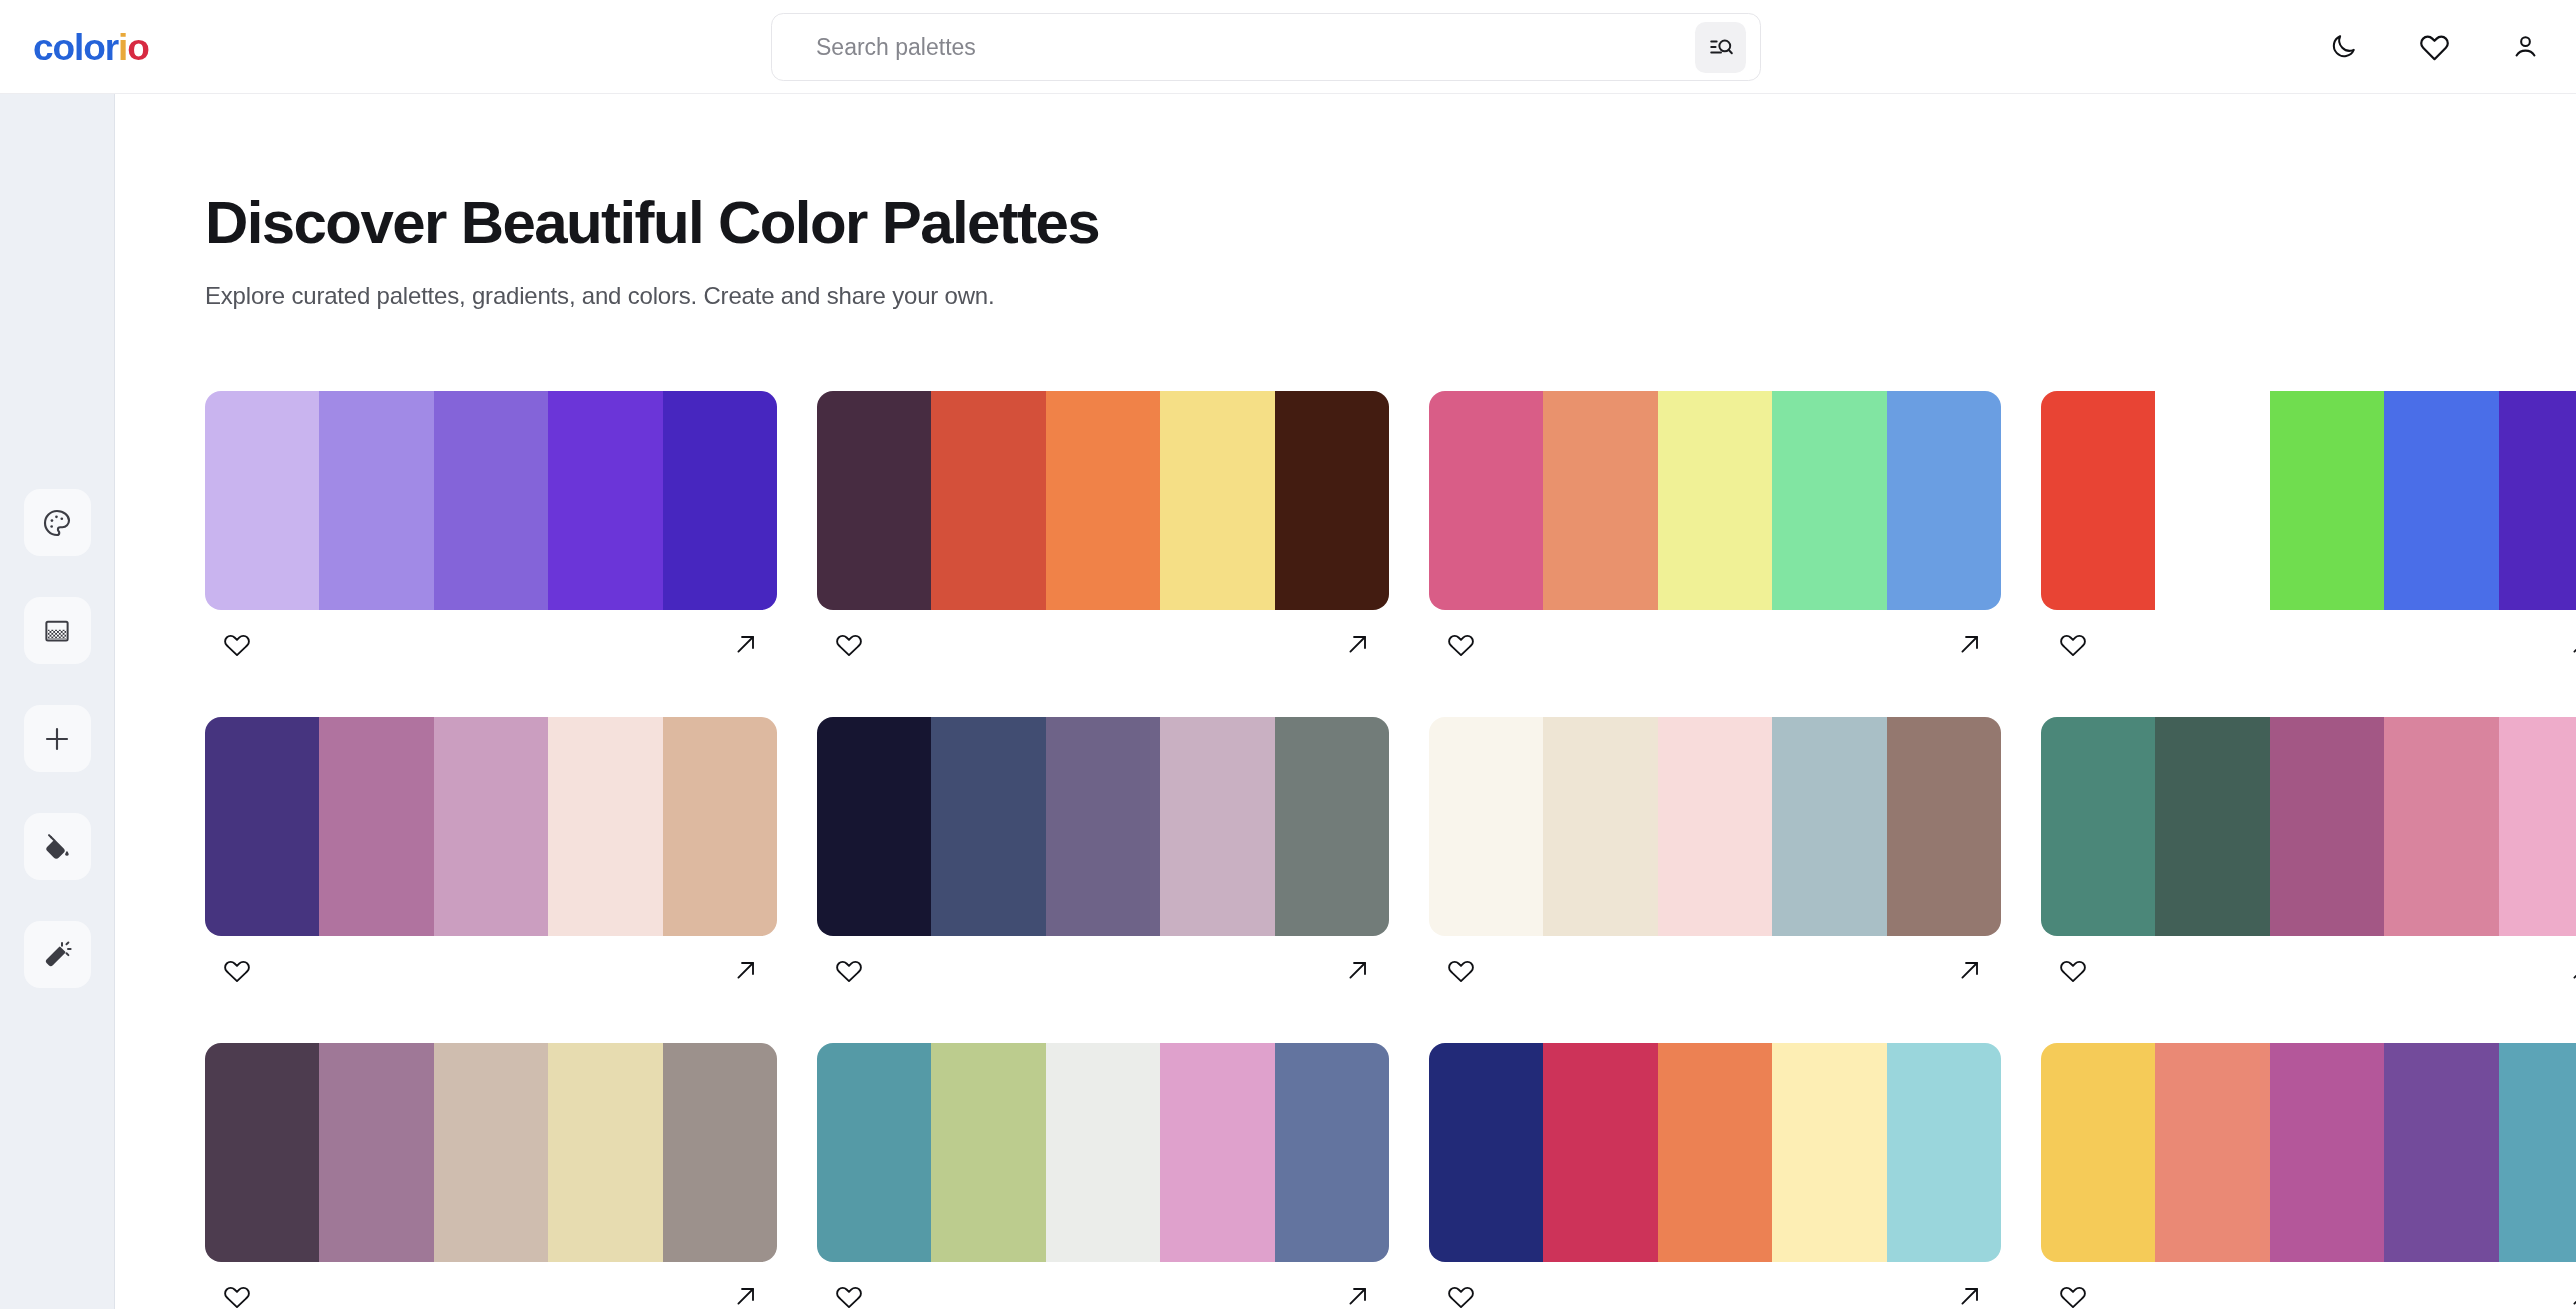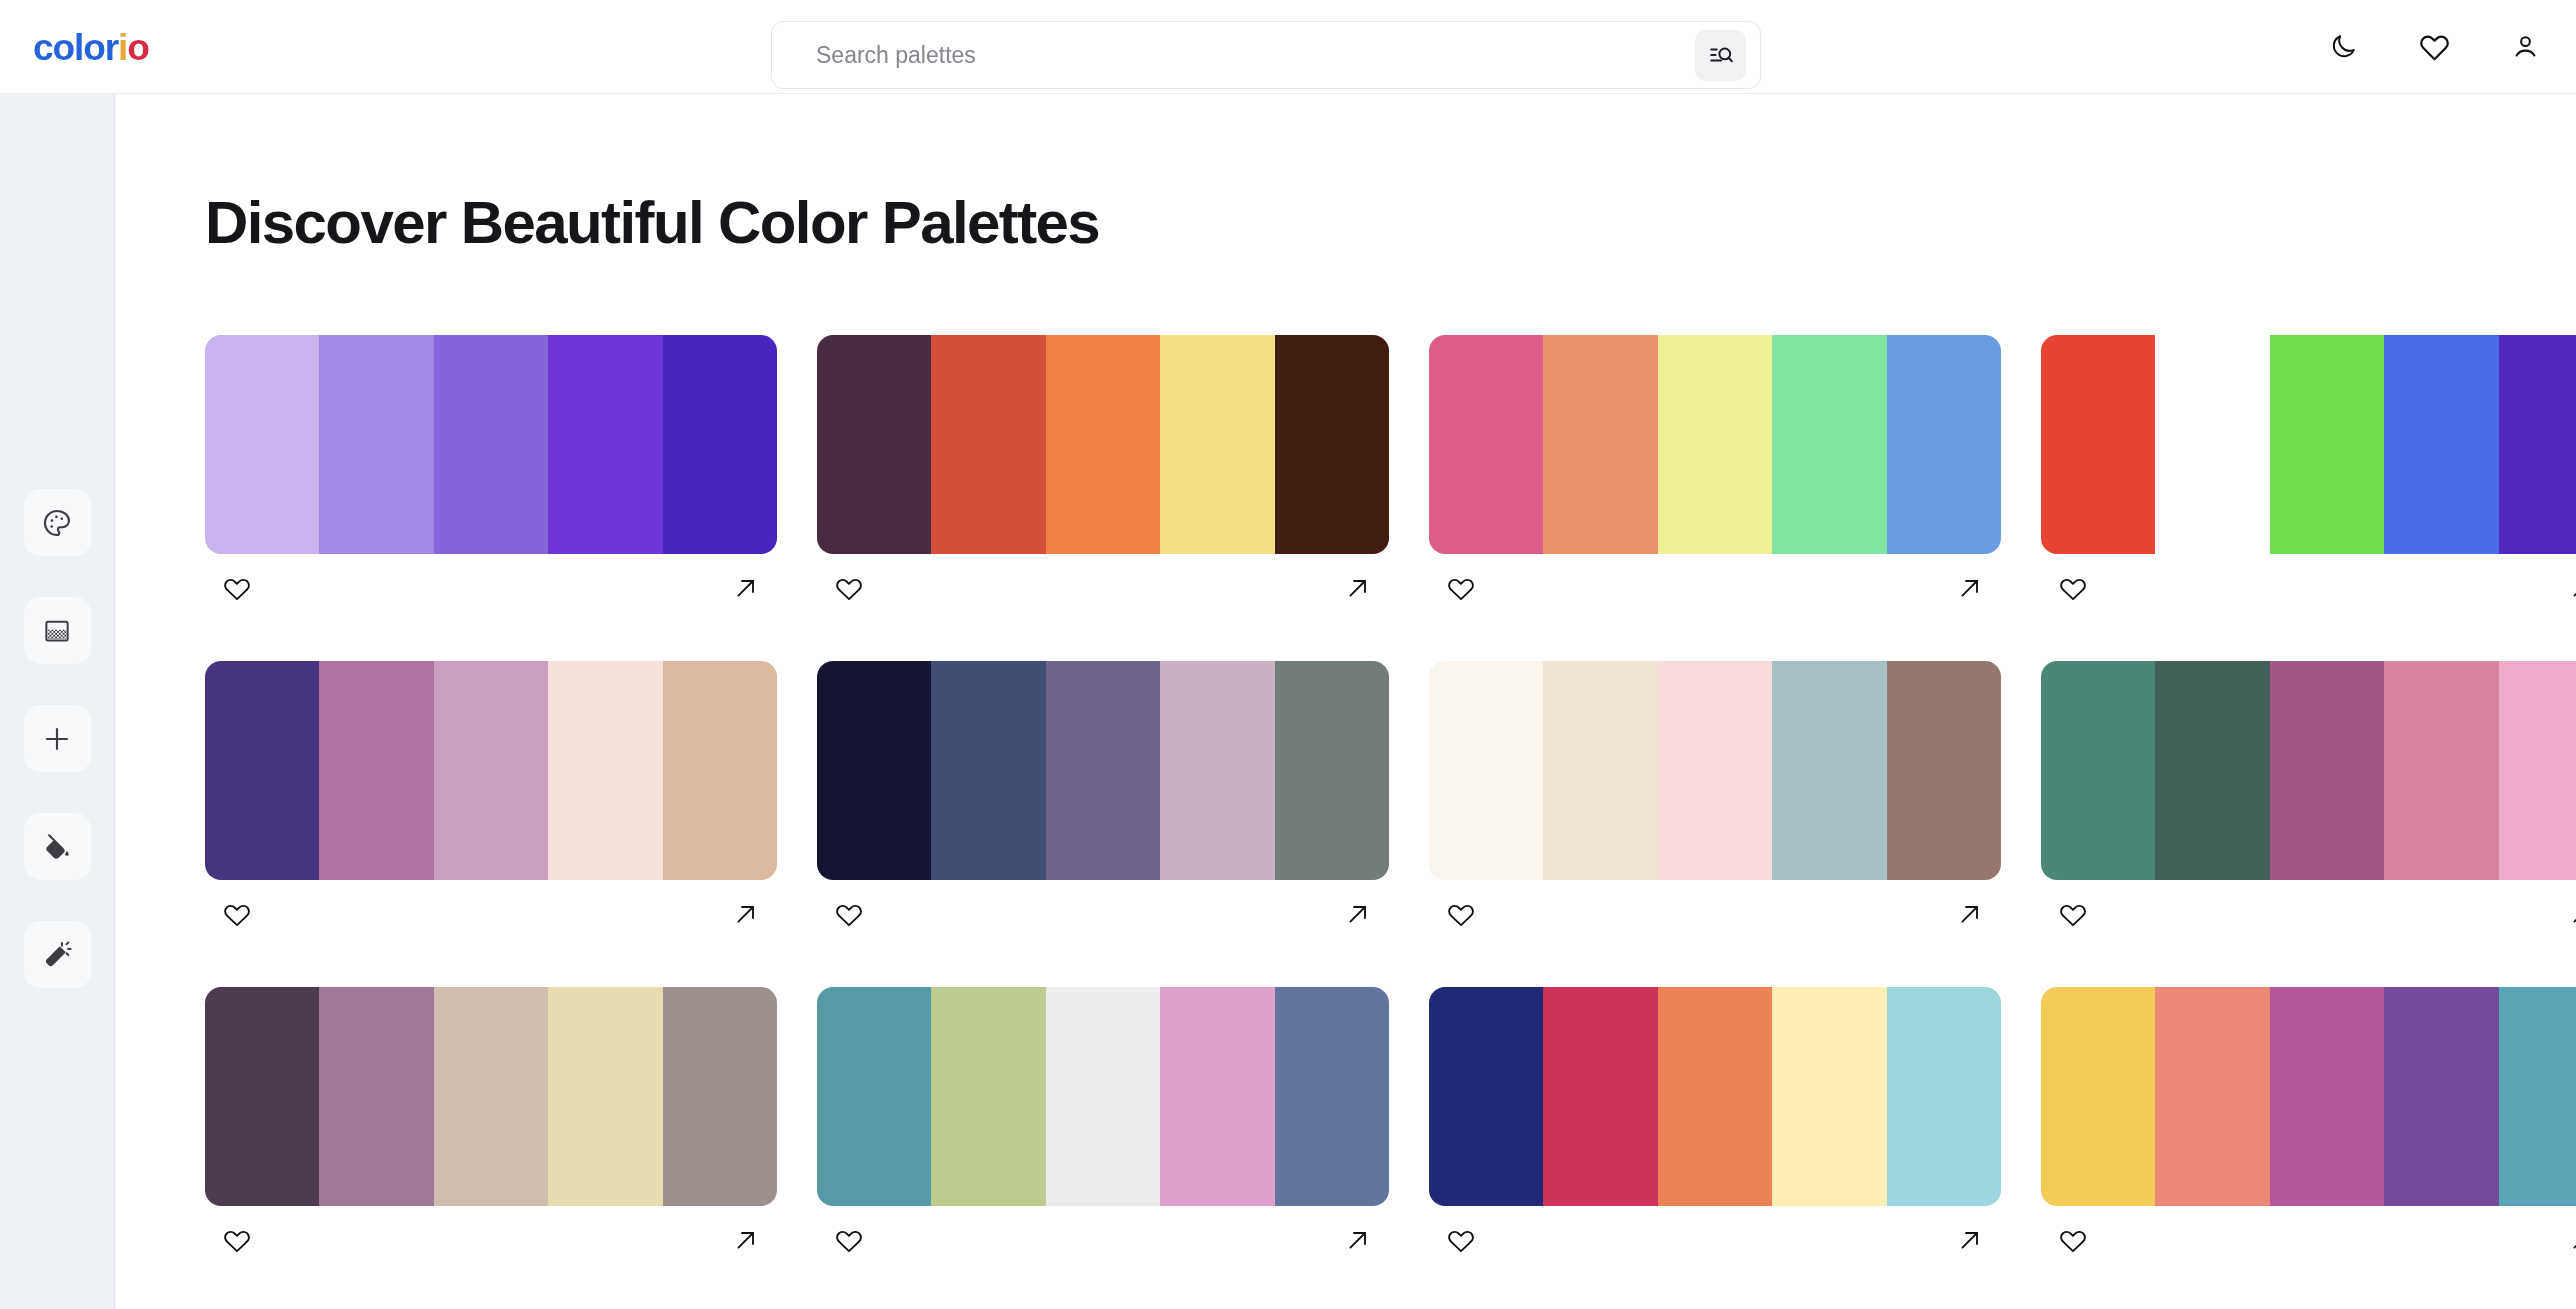--- a/index.html
+++ b/index.html
@@ -54,21 +54,20 @@
   #search-box {
     width: 100%;
     height: 100%;
     border: 0.9px solid #e6e6ea;
     border-radius: 12.3px;
     background: #ffffff;
     display: flex;
     align-items: center;
     padding: 0 14px 0 44px;
     position: relative;
-    margin-top: 8px;
   }
   #search-input {
     flex: 1;
     border: none;
     outline: none;
     background: transparent;
     font-family: "Liberation Sans", sans-serif;
     font-size: 23px;
     color: #1c1d21;
     height: 100%;
@@ -326,20 +325,21 @@
         <line x1="19.6" y1="10.6" x2="21.1" y2="12.1"></line>
       </svg>
     </span>
   </button>
 </div>
 
 <div id="main">
 
   <div id="page-head">
     <h1 id="page-title">Discover Beautiful Color Palettes</h1>
+    <p id="page-sub">Explore curated palettes, gradients, and colors. Create and share your own.</p>
   </div>
 
   <div id="palette-grid">
       <div class="palette-card">
         <div class="swatches">
           <div class="swatch" title="#c9b4ef" style="background: rgb(201, 180, 239);"></div>
           <div class="swatch" title="#a18ae6" style="background: rgb(161, 138, 230);"></div>
           <div class="swatch" title="#8464d9" style="background: rgb(132, 100, 217);"></div>
           <div class="swatch" title="#6b35d8" style="background: rgb(107, 53, 216);"></div>
           <div class="swatch" title="#4726bf" style="background: rgb(71, 38, 191);"></div>

